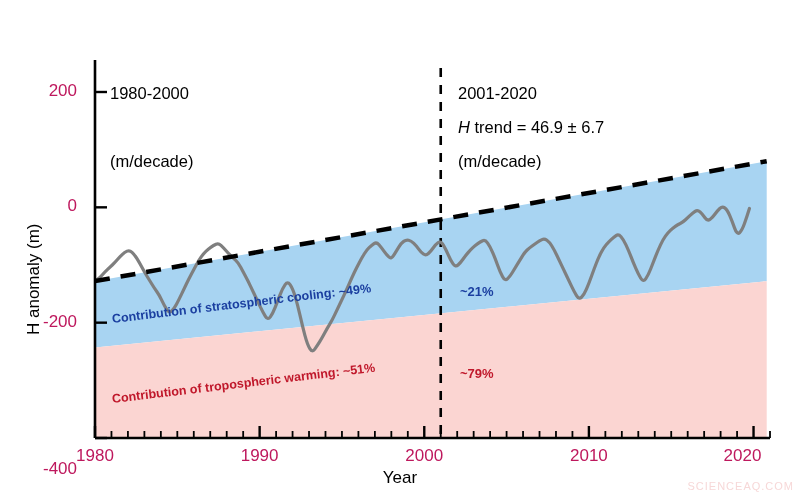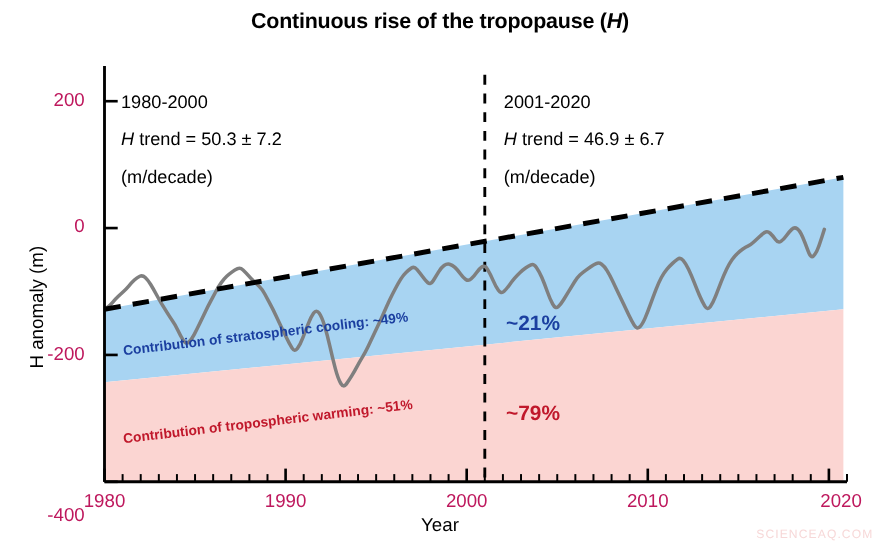--- a/index.html
+++ b/index.html
@@ -34,37 +34,36 @@
   .tick-label{position:absolute;font-size:17px;color:#be185d;white-space:nowrap;}
 
   .fill-label{
     position:absolute;font-weight:bold;font-size:12.5px;white-space:nowrap;
     transform-origin:0 50%;
   }
   .fill-label.blue{color:#1b3fa0;}
   .fill-label.red{color:#c0182b;}
 
   .pct-label{
-    position:absolute;font-weight:bold;font-size:19px;white-space:nowrap;
+    position:absolute;font-weight:bold;font-size:13px;white-space:nowrap;
   }
   .pct-label.blue{color:#1b3fa0;}
   .pct-label.red{color:#c0182b;}
 
   .watermark{
     position:absolute;right:6px;bottom:8px;
     font-size:11px;letter-spacing:1px;color:#f7d8d8;
   }
 </style>
 </head>
 <body>
 
 <div id="figure">
 
   <div class="title-block">
-    <div><span>Continuous rise of the tropopause (</span><span class="ital">H</span><span>)</span></div>
   </div>
 
   <svg class="plot" viewBox="0 0 800 500">
     <defs>
       <clipPath id="plotclip">
           <rect x="95" y="60" width="675" height="378"></rect>
         </clipPath>
     </defs>
     <g id="fill-layer" clip-path="url(#plotclip)">
         <polygon points="95,281.14666666666665 766.70731707317,161.2 766.70731707317,281.14666666666665 95,347.4633333333333" fill="#a8d4f2"></polygon>
@@ -125,21 +124,20 @@
         <line x1="687.6829268292682" y1="438" x2="687.6829268292682" y2="431" stroke="#000" stroke-width="1.8"></line>
         <line x1="704.1463414634146" y1="438" x2="704.1463414634146" y2="431" stroke="#000" stroke-width="1.8"></line>
         <line x1="720.609756097561" y1="438" x2="720.609756097561" y2="431" stroke="#000" stroke-width="1.8"></line>
         <line x1="737.0731707317073" y1="438" x2="737.0731707317073" y2="431" stroke="#000" stroke-width="1.8"></line>
         <line x1="753.5365853658536" y1="438" x2="753.5365853658536" y2="426" stroke="#000" stroke-width="2.4"></line>
         <line x1="770" y1="438" x2="770" y2="431" stroke="#000" stroke-width="1.8"></line>
       </g>
   </svg>
 
   <div class="anno" id="anno-left-range" style="left: 110px; top: 84px;">1980-2000</div>
-  <div class="anno" id="anno-left-trend" style="left: 110px; top: 118px;"><span class="ital">H</span><span> trend = 50.3 ± 7.2</span></div>
   <div class="anno" id="anno-left-units" style="left: 110px; top: 152px;">(m/decade)</div>
 
   <div class="anno" id="anno-right-range" style="left: 458px; top: 84px;">2001-2020</div>
   <div class="anno" id="anno-right-trend" style="left: 458px; top: 118px;"><span class="ital">H</span><span> trend = 46.9 ± 6.7</span></div>
   <div class="anno" id="anno-right-units" style="left: 458px; top: 152px;">(m/decade)</div>
 
   <div class="fill-label blue" id="lbl-strat" style="left: 112px; top: 312px; transform: rotate(-6.8deg);">Contribution of stratospheric cooling: ~49%</div>
   <div class="pct-label  blue" id="pct-strat" style="left: 460px; top: 284px;">~21%</div>
 
   <div class="fill-label red" id="lbl-trop" style="left: 112px; top: 392px; transform: rotate(-6.8deg);">Contribution of tropospheric warming: ~51%</div>
@@ -152,17 +150,17 @@
       <div class="tick-label" style="left: 0px; width: 77px; text-align: right; top: 81px;">200</div>
       <div class="tick-label" style="left: 0px; width: 77px; text-align: right; top: 196.333px;">0</div>
       <div class="tick-label" style="left: 0px; width: 77px; text-align: right; top: 311.667px;">-200</div>
       <div class="tick-label" style="left: 0px; width: 77px; text-align: right; top: 427px; margin-top: 32px;">-400</div>
     </div>
   <div id="xtick-labels">
       <div class="tick-label" style="left: 65px; width: 60px; text-align: center; top: 446px;">1980</div>
       <div class="tick-label" style="left: 229.634px; width: 60px; text-align: center; top: 446px;">1990</div>
       <div class="tick-label" style="left: 394.268px; width: 60px; text-align: center; top: 446px;">2000</div>
       <div class="tick-label" style="left: 558.902px; width: 60px; text-align: center; top: 446px;">2010</div>
-      <div class="tick-label" style="left: 723.537px; width: 60px; text-align: right; top: 446px;">2020</div>
+      <div class="tick-label" style="left: 723.537px; width: 60px; text-align: left; top: 446px;">2020</div>
     </div>
 
   <div class="watermark">SCIENCEAQ.COM</div>
 </div>
 
 </body></html>

